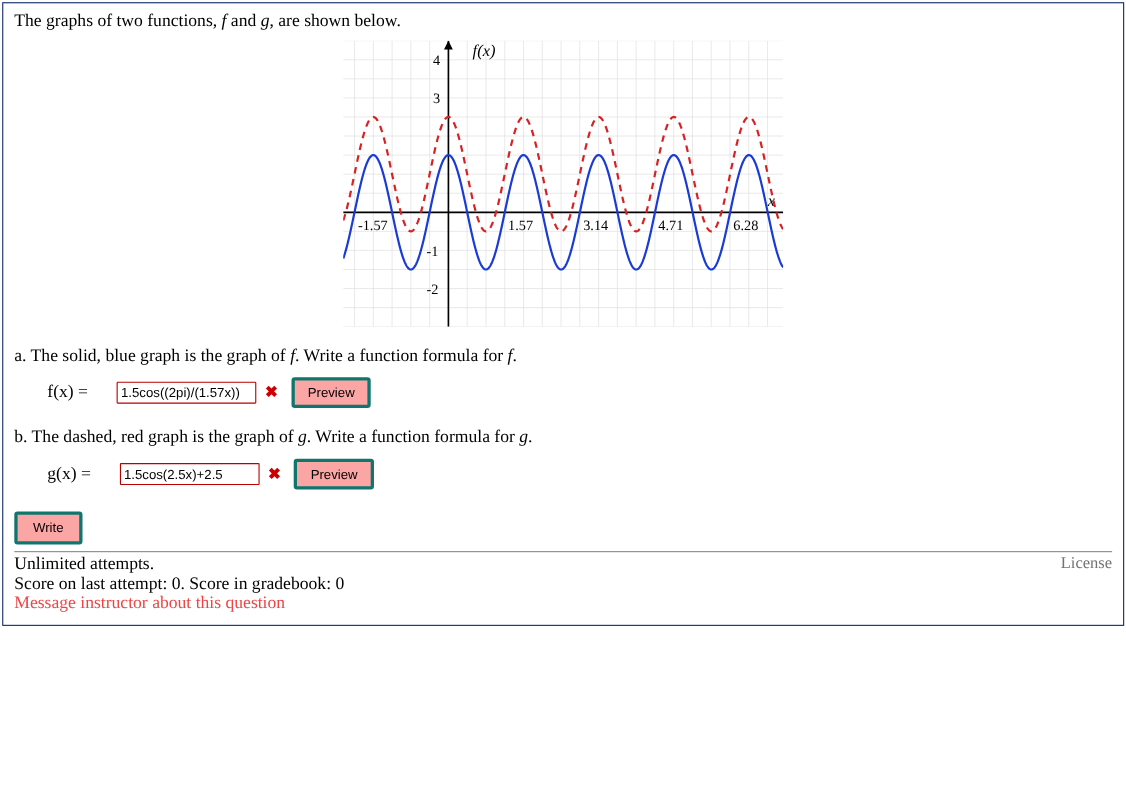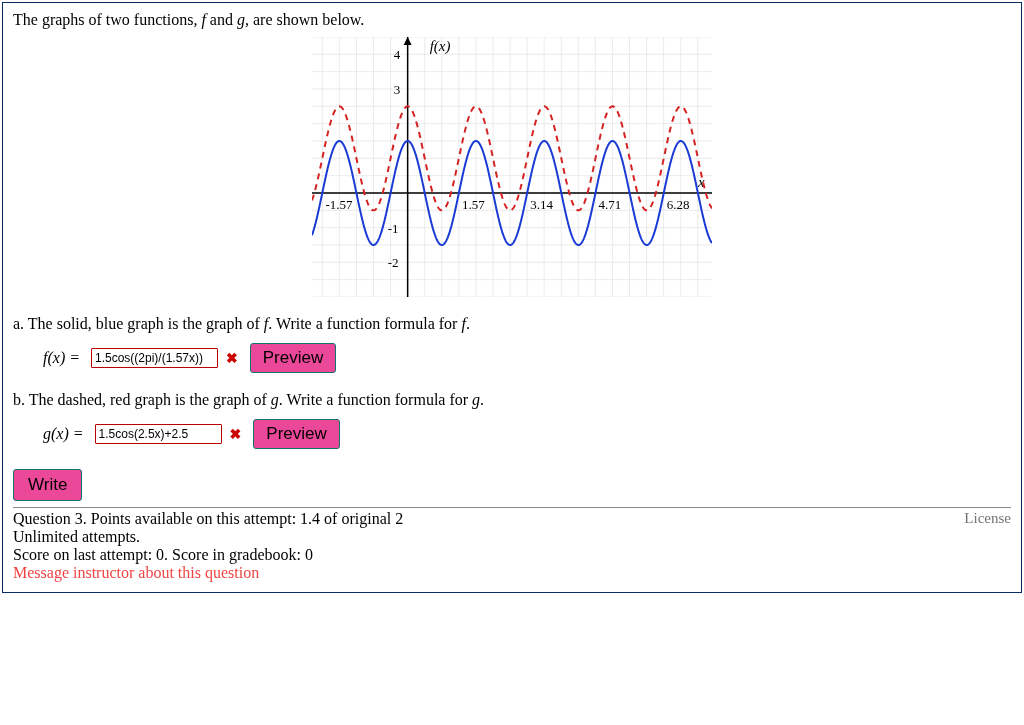--- a/index.html
+++ b/index.html
@@ -22,42 +22,42 @@
     margin: 8px 0 18px 0;
   }
   svg.graph { display:block; }
   .part { margin: 18px 0 8px 0; }
   .answer-row {
     margin: 10px 0 14px 30px;
     display: flex;
     align-items: center;
     gap: 6px;
   }
-  .math-label { font-style: italic; font-family: "Times New Roman", serif; margin-right:5px;}
+  .math-label { font-family: "Times New Roman", serif; margin-right:20px;}
   input[type=text] {
     font-family: Arial, sans-serif;
     font-size: 12px;
     padding: 2px 3px;
     width: 127px;
     border: 1px solid #b80000;
     border-radius: 1px;
     height: 20px;
   }
   .x-mark {
     color: #c00;
     font-weight: bold;
     font-size: 14px;
     margin: 0 6px 0 2px;
   }
   button {
     font-family: Arial, sans-serif;
-    font-size: 17px;
+    font-size: 12px;
     padding: 4px 12px;
-    background: #ec4899;
-    border: 1px solid #0f766e;
+    background: #fca5a5;
+    border: 3px solid #0f766e;
     border-radius: 3px;
     cursor: pointer;
   }
   .submit-row { margin: 20px 0 6px 0; }
   .submit-row button { padding: 5px 14px; }
   hr.qsep {
     border: none;
     border-top: 1px solid #888;
     margin: 6px 0 2px 0;
   }
@@ -161,19 +161,18 @@
   </div>
 
   <div class="submit-row">
     <button>Write</button>
   </div>
 
   <hr class="qsep">
 
   <div class="footer-block">
     <span class="license-link">License</span>
-    <div>Question 3. Points available on this attempt: 1.4 of original 2</div>
     <div>Unlimited attempts.</div>
     <div>Score on last attempt: 0. Score in gradebook: 0</div>
     <div class="msg-link">Message instructor about this question</div>
   </div>
 
 </div>
 
 </body></html>

